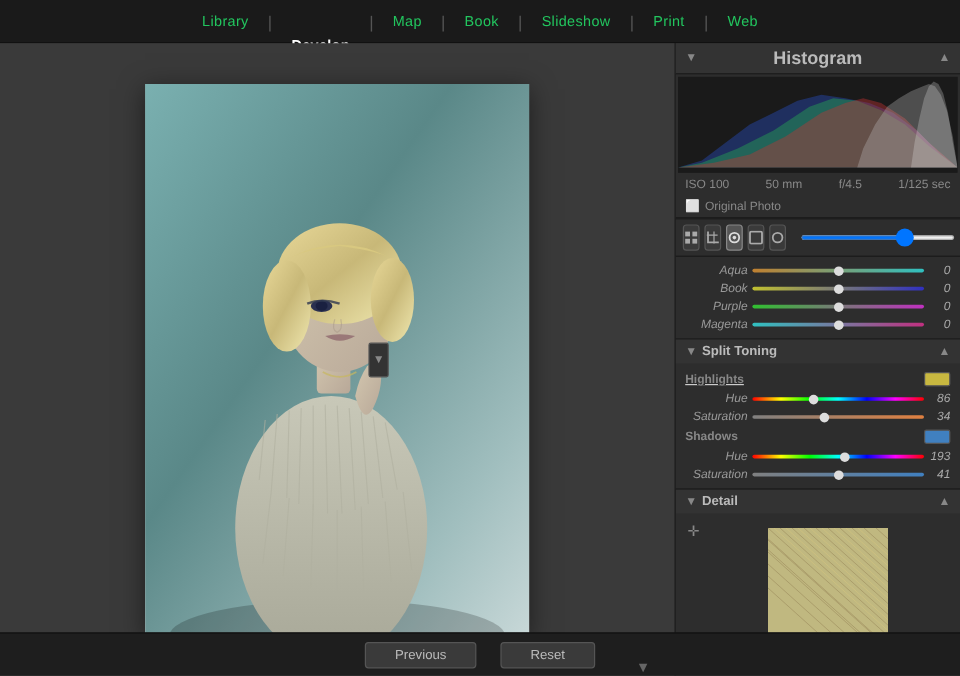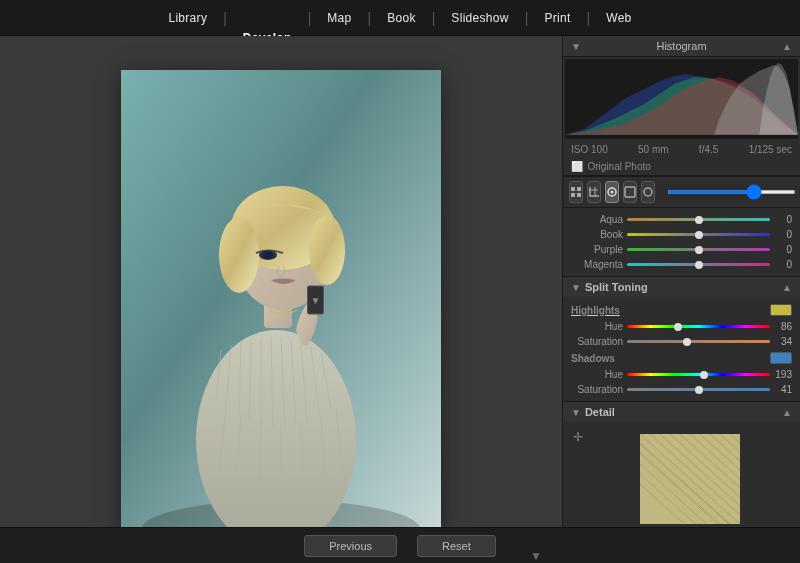--- a/index.html
+++ b/index.html
@@ -18,21 +18,21 @@
       height: 36px;
       background: #1a1a1a;
       display: flex;
       align-items: center;
       justify-content: center;
       gap: 4px;
       border-bottom: 1px solid #111;
     }
     .nav-item {
       padding: 6px 12px;
-      color: #e5e5e5;
+      color: #22c55e;
       cursor: pointer;
       font-size: 12px;
       letter-spacing: 0.3px;
     }
     .nav-item.active {
       color: #fff;
       font-weight: bold;
       margin-top: 40px;
     }
     .nav-separator {
@@ -91,22 +91,22 @@
       display: flex;
       justify-content: space-between;
       align-items: center;
       padding: 4px 8px;
       background: #333;
       border-bottom: 1px solid #1a1a1a;
     }
 
     #histogram-header span {
       color: #bbb;
-      font-size: 11px;
-      font-weight: normal;
+      font-size: 15px;
+      font-weight: bold;
     }
 
     #histogram-canvas {
       height: 80px;
       background: #1a1a1a;
       position: relative;
       overflow: hidden;
       margin: 2px;
     }
 
@@ -172,20 +172,21 @@
     #color-section {
       padding: 4px 0;
       border-bottom: 1px solid #1a1a1a;
     }
 
     .slider-row {
       display: flex;
       align-items: center;
       padding: 2px 8px;
       gap: 4px;
+      font-style: italic;
     }
 
     .slider-label {
       width: 52px;
       font-size: 10px;
       color: #999;
       text-align: right;
     }
 
     .slider-track {

